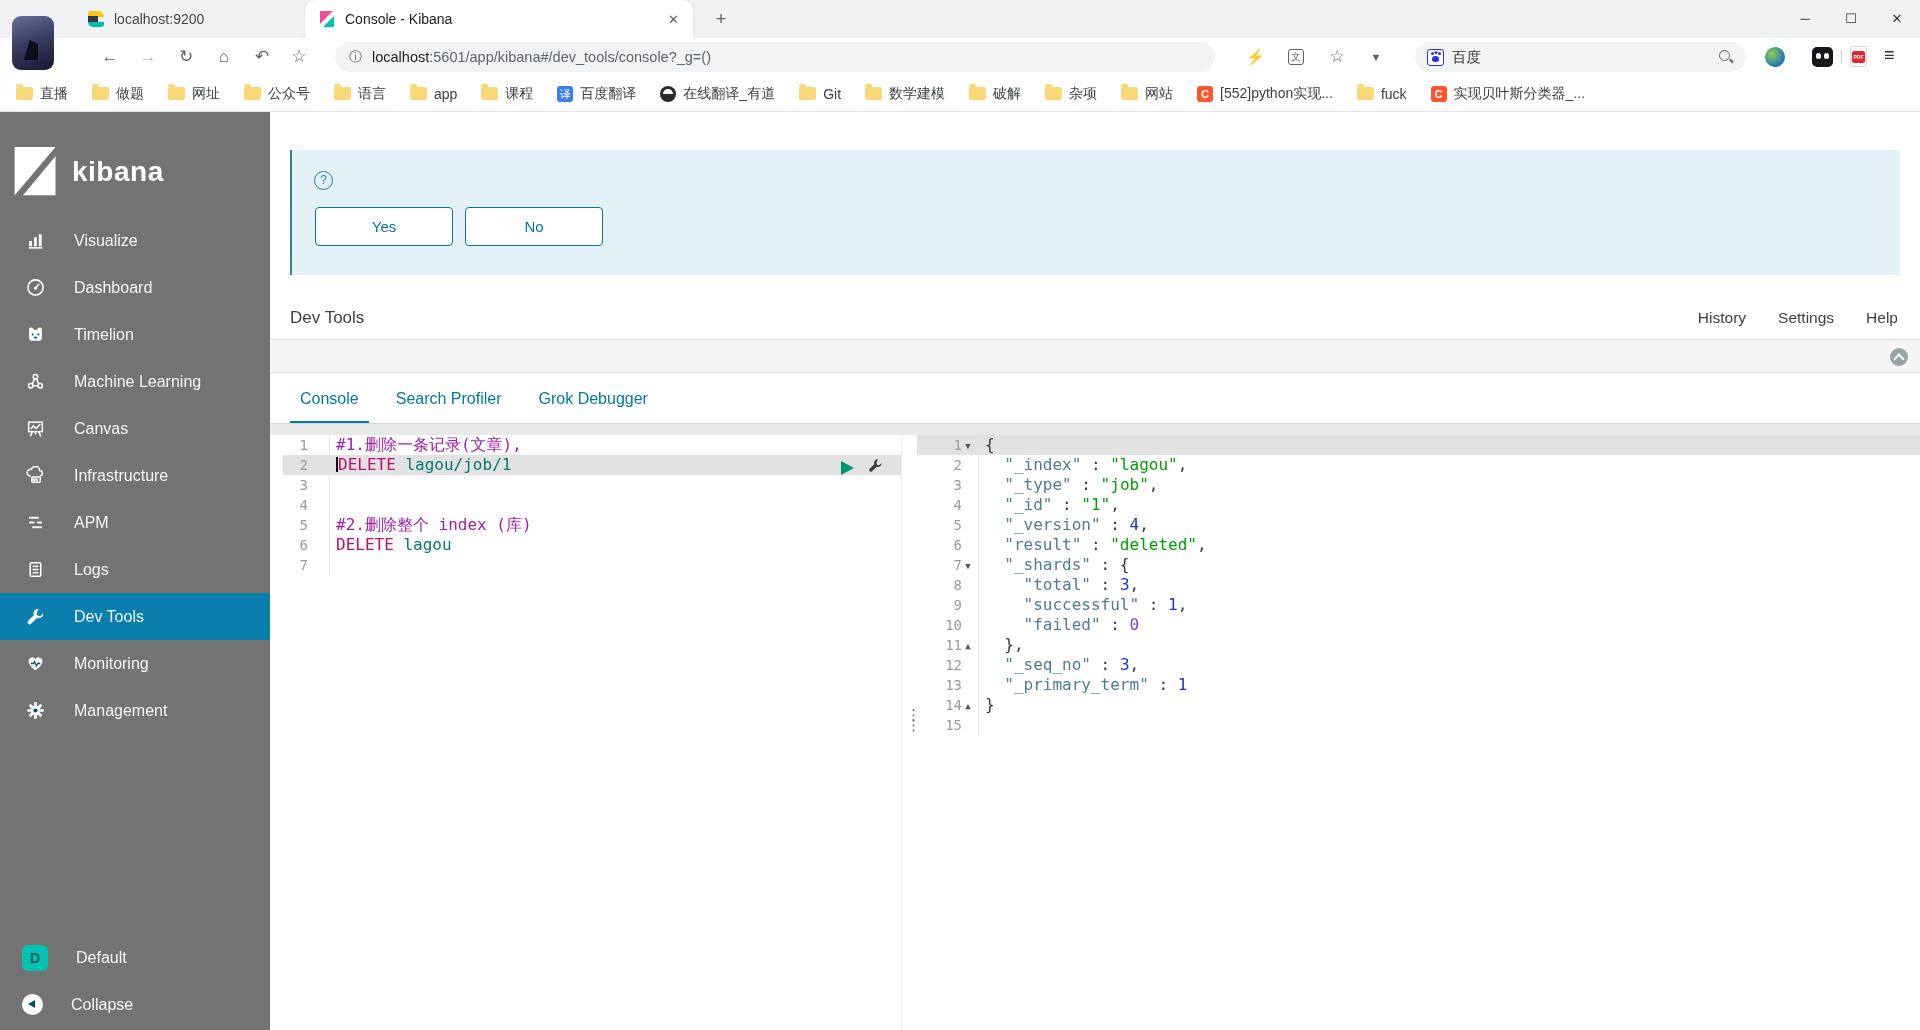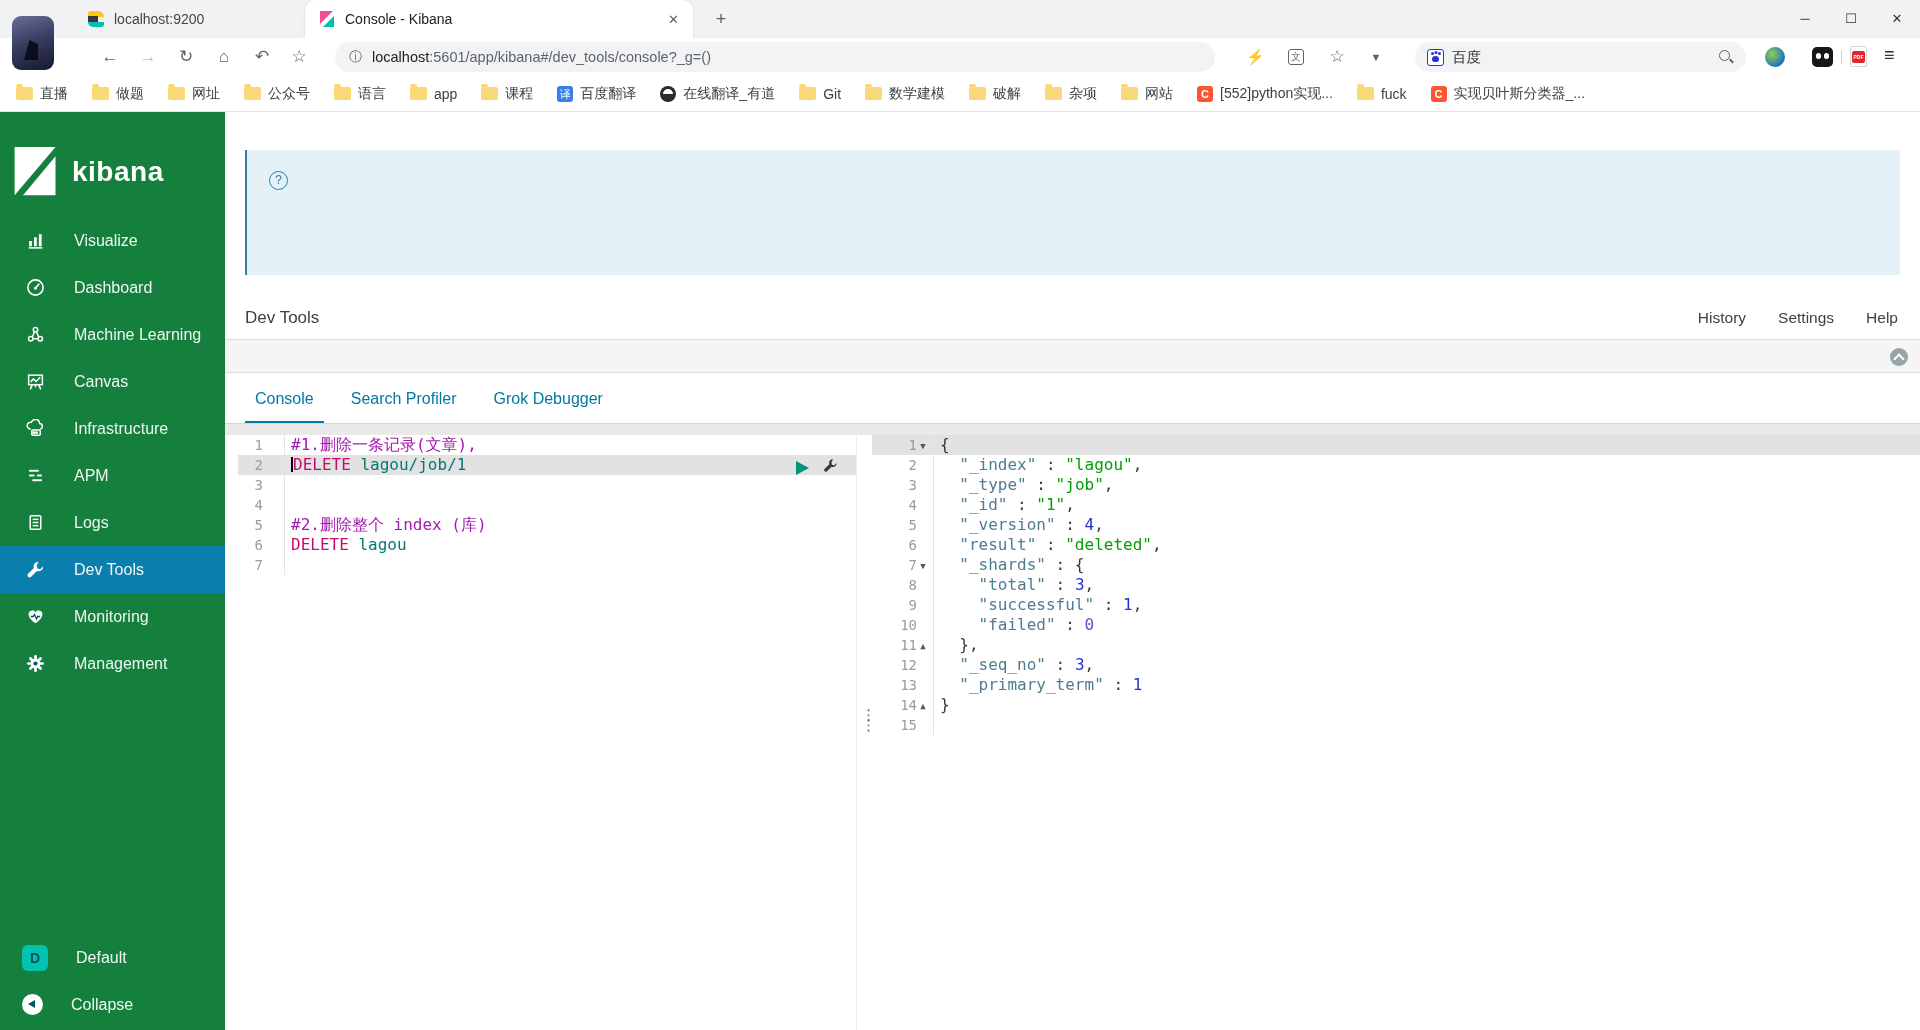--- a/index.html
+++ b/index.html
@@ -84,21 +84,21 @@
   .bm-youdao { width:16px; height:16px; border-radius:50%; background:#2b2b2b; position:relative; flex:none; }
   .bm-youdao::before { content:""; position:absolute; left:3px; top:3px; width:10px; height:5px;
                        border-radius:5px 5px 0 0; background:#fff; }
   .bm-csdn { width:16px; height:16px; background:#fc5531; border-radius:3px; color:#fff; font-weight:bold;
              font-size:11px; text-align:center; line-height:16px; flex:none; }
 
   
   .app { position:absolute; top:112px; left:0; width:1920px; height:918px; display:flex; }
 
   
-  .sidebar { width:225px; background:#15803d; position:relative; flex:none; }
+  .sidebar { width:270px; background:#737373; position:relative; flex:none; }
   .logo { display:flex; align-items:center; gap:13px; margin:34px 0 0 13px; }
   .logo svg { width:46px; height:52px; }
   .logo-text { color:#fff; font-size:28px; font-weight:bold; letter-spacing:.5px; }
   .nav { margin-top:19px; }
   .nav-item { height:47px; display:flex; align-items:center; padding-left:25px; gap:29px;
               color:rgba(255,255,255,.93); font-size:16px; cursor:default; }
   .nav-item.active { background:#0a7ead; }
   .nav-item .icn { width:20px; height:20px; display:flex; align-items:center; justify-content:center; flex:none; }
   .icn svg { width:19px; height:19px; }
   .side-footer { position:absolute; bottom:2px; left:0; width:100%; }
@@ -322,20 +322,33 @@
             <svg viewBox="0 0 18 18">
               <circle cx="9" cy="9" r="7.2" fill="none" stroke="#fff" stroke-width="1.5"></circle>
               <line x1="9" y1="9.5" x2="12.6" y2="5.4" stroke="#fff" stroke-width="1.6"></line>
               <circle cx="9" cy="9.8" r="1.4" fill="#fff"></circle>
             </svg>
           </div>
           <div>Dashboard</div>
         </div>
         <div class="nav-item">
           <div class="icn">
+            <svg viewBox="0 0 18 18">
+              <circle cx="5" cy="4.5" r="2.2" fill="#fff"></circle>
+              <circle cx="13" cy="4.5" r="2.2" fill="#fff"></circle>
+              <rect x="2.8" y="4.5" width="12.4" height="10.5" rx="3.5" fill="#fff"></rect>
+              <circle cx="6.3" cy="9" r="1" fill="#005571"></circle>
+              <circle cx="11.7" cy="9" r="1" fill="#005571"></circle>
+              <rect x="7.7" y="11" width="2.6" height="2" rx="1" fill="#005571"></rect>
+            </svg>
+          </div>
+          <div>Timelion</div>
+        </div>
+        <div class="nav-item">
+          <div class="icn">
             <svg viewBox="0 0 18 18" stroke="#fff" stroke-width="1.4" fill="none">
               <circle cx="4.5" cy="13" r="2.1"></circle>
               <circle cx="13.5" cy="13" r="2.1"></circle>
               <circle cx="9" cy="4.5" r="2.1"></circle>
               <line x1="6" y1="11.4" x2="8" y2="6.5"></line>
               <line x1="12" y1="11.4" x2="10" y2="6.5"></line>
               <line x1="6.6" y1="13" x2="11.4" y2="13"></line>
             </svg>
           </div>
           <div>Machine Learning</div>
@@ -429,20 +442,24 @@
       </div>
     </div>
   </div>
 
   <div class="content">
 
     <div class="banner">
       <div class="banner-line">
         <span class="q-icon">?</span>
       </div>
+      <div class="banner-btns">
+        <button class="bbtn">Yes</button>
+        <button class="bbtn">No</button>
+      </div>
     </div>
 
     <div class="dt-header">
       <span class="dt-title">Dev Tools</span>
       <div class="dt-menu" id="dtmenu">
           <span>History</span>
           <span>Settings</span>
           <span>Help</span>
         </div>
     </div>

